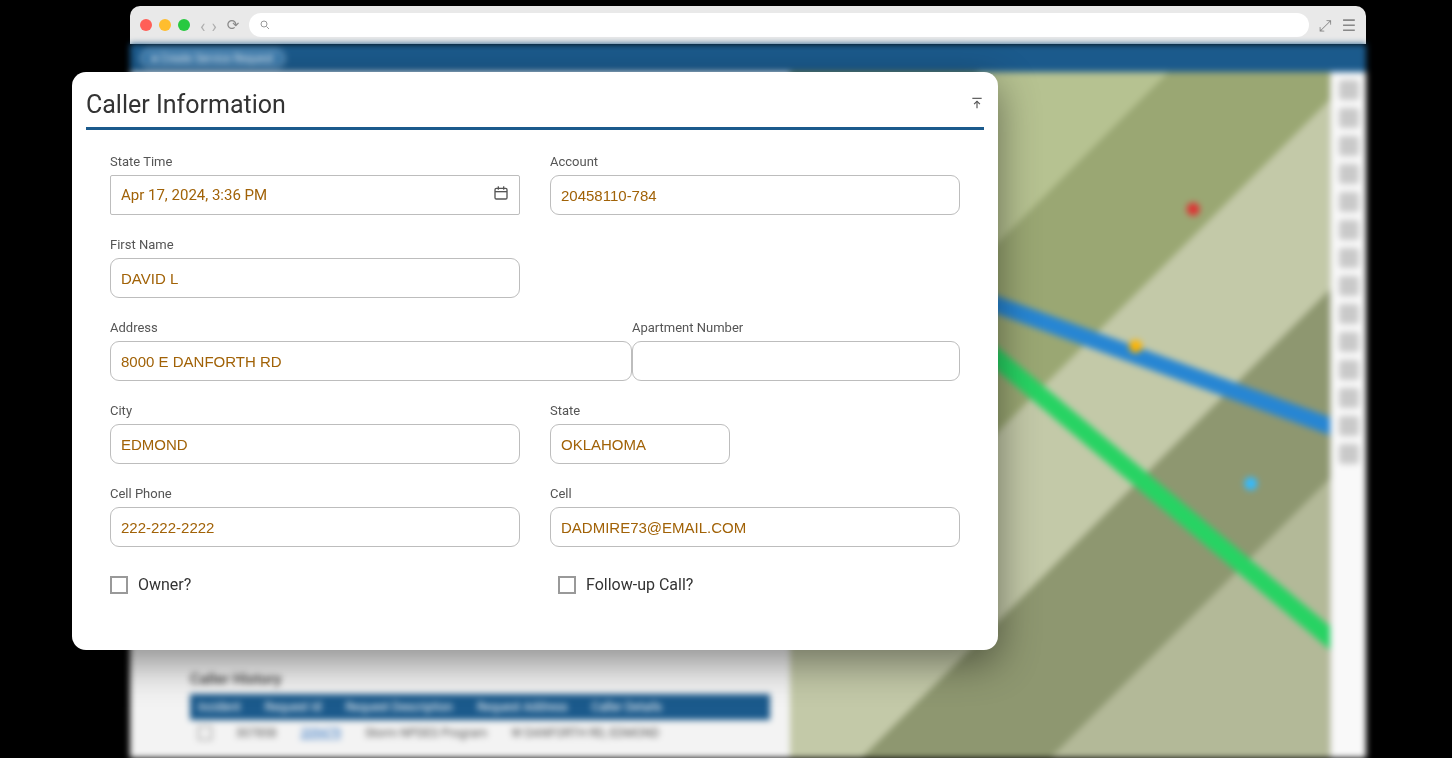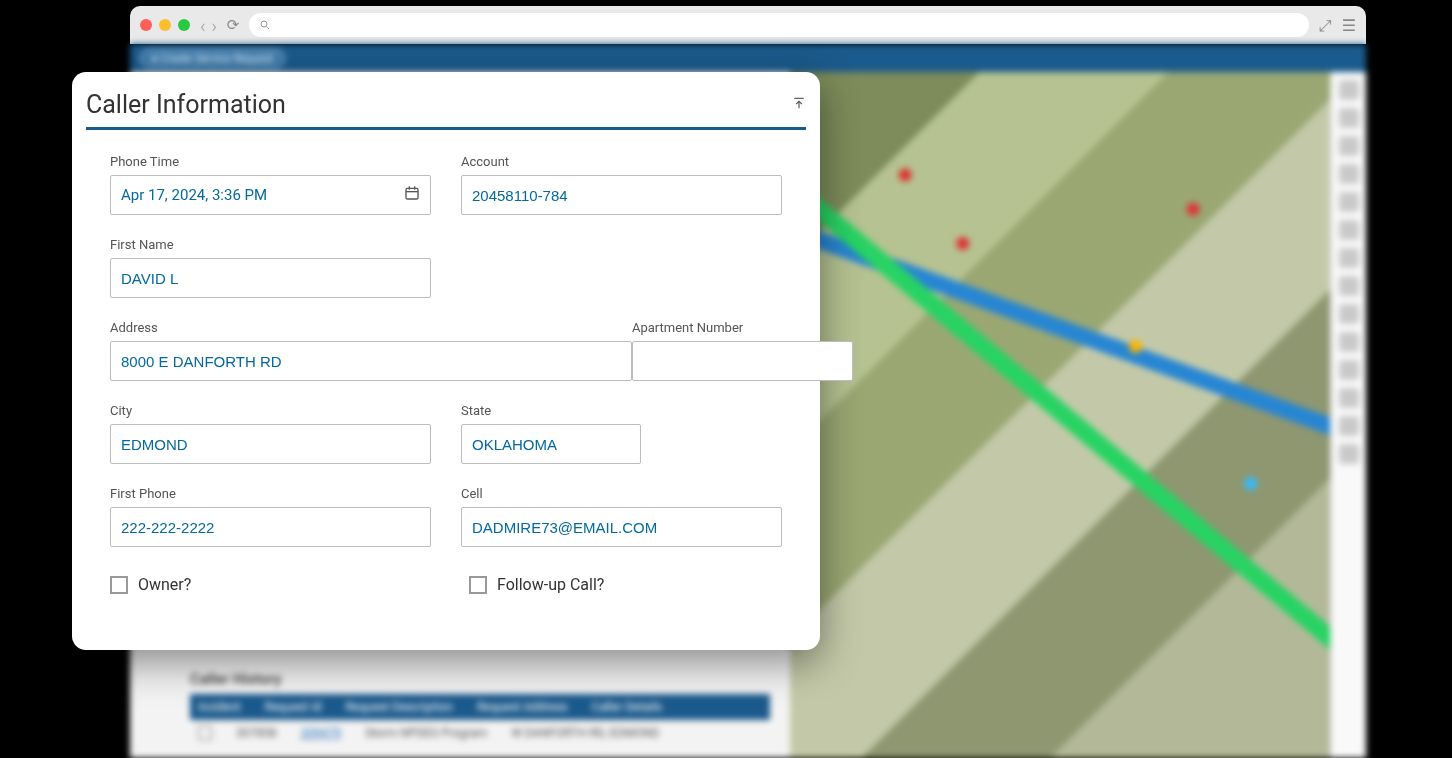--- a/index.html
+++ b/index.html
@@ -73,21 +73,21 @@
     .toolstrip{
       position:absolute;right:0;top:0;width:36px;height:100%;
       background:#f9f9f9;border-left:1px solid #ccc;
       display:flex;flex-direction:column;align-items:center;gap:8px;padding-top:8px;
     }
     .toolstrip span{width:20px;height:20px;background:#c9c9c9;border-radius:3px;}
 
     
     .modal{
       position:absolute; left:72px; top:72px;
-      width:748px; height:578px;
+      width:926px; height:578px;
       background:#fff; border-radius:14px;
       box-shadow:0 12px 40px rgba(0,0,0,.45);
       padding:18px 14px 20px 14px;
       display:flex; flex-direction:column;
     }
     .mhead{
       display:flex;justify-content:space-between;align-items:center;
       padding:0 0 8px 0;
     }
     .mhead h1{font-size:25px;color:#333;font-weight:400;}
@@ -99,24 +99,24 @@
       grid-template-columns:1fr 1fr;
       column-gap:30px; row-gap:22px;
       padding:0 24px;
     }
     .field{display:flex;flex-direction:column;gap:6px;}
     .adr-row{display:grid;grid-template-columns:522px 1fr;grid-column:1/3;}
     .state-short input{width:180px;}
     label{font-size:13px;color:#555;}
     .inp{
       height:40px;border:1px solid #bdbdbd;border-radius:2px;
-      padding:0 10px;font-size:15px;color:#0369a1;background:#fff;
+      padding:0 10px;font-size:15px;color:#a16207;background:#fff;
       display:flex;align-items:center;justify-content:space-between;
     }
-    input.inp{outline:none;}
+    input.inp{outline:none;border-radius:9px;}
     .cal{font-size:16px;color:#666;}
     .checks{
       display:grid;grid-template-columns:1fr 1fr;
       column-gap:46px;padding:28px 24px 0 24px;
     }
     .ck{display:flex;align-items:center;gap:10px;font-size:16px;color:#333;}
     .ck .box{width:18px;height:18px;border:2px solid #999;}
   </style>
 </head>
 <body>
@@ -195,21 +195,21 @@
         <line x1="4" y1="4" x2="20" y2="4"></line>
           <polyline points="7 14 12 9 17 14"></polyline>
           <line x1="12" y1="9" x2="12" y2="21"></line>
       </svg>
     </span>
   </div>
   <div class="rule"></div>
 
   <div class="grid">
     <div class="field">
-      <label>Phone Time</label>
+      <label>State Time</label>
       <div class="inp">
         <span>Apr 17, 2024, 3:36 PM</span>
         <span class="cal">
           <svg width="16" height="16" viewBox="0 0 24 24" fill="#555">
               <rect x="3" y="5" width="18" height="16" rx="2" fill="none" stroke="#555" stroke-width="2"></rect>
               <line x1="3" y1="10" x2="21" y2="10" stroke="#555" stroke-width="2"></line>
               <rect x="7" y="2" width="2" height="5"></rect>
               <rect x="15" y="2" width="2" height="5"></rect>
             </svg>
         </span>
@@ -239,21 +239,21 @@
     <div class="field">
       <label>City</label>
       <input class="inp" value="EDMOND" style="">
     </div>
     <div class="field state-short">
       <label>State</label>
       <input class="inp" value="OKLAHOMA" style="">
     </div>
 
     <div class="field">
-      <label>First Phone</label>
+      <label>Cell Phone</label>
       <input class="inp" value="222-222-2222" style="">
     </div>
     <div class="field">
       <label>Cell</label>
       <input class="inp" value="DADMIRE73@EMAIL.COM" style="">
     </div>
   </div>
 
   <div class="checks">
     <div class="ck">

